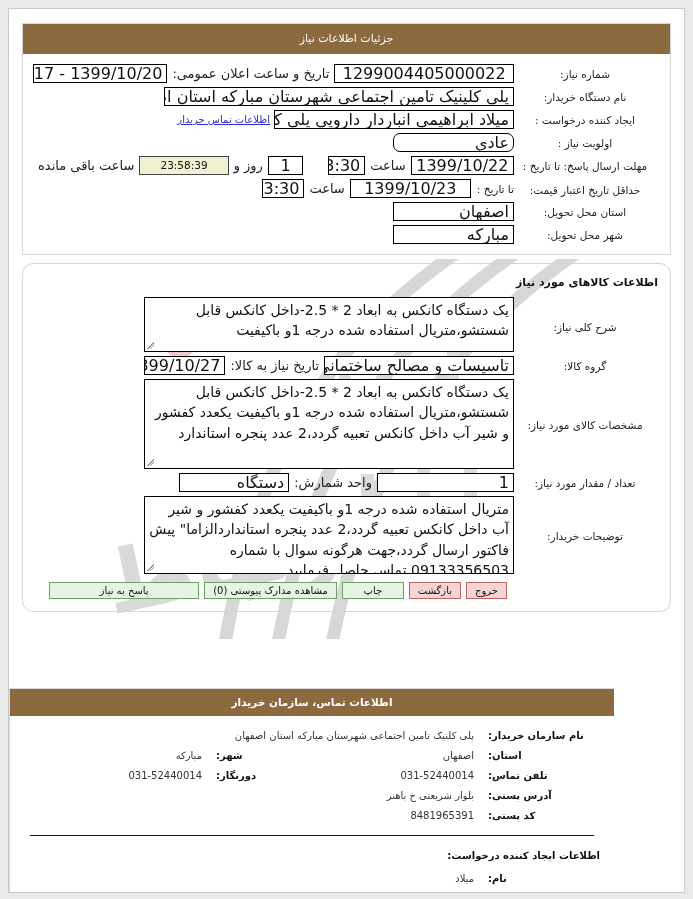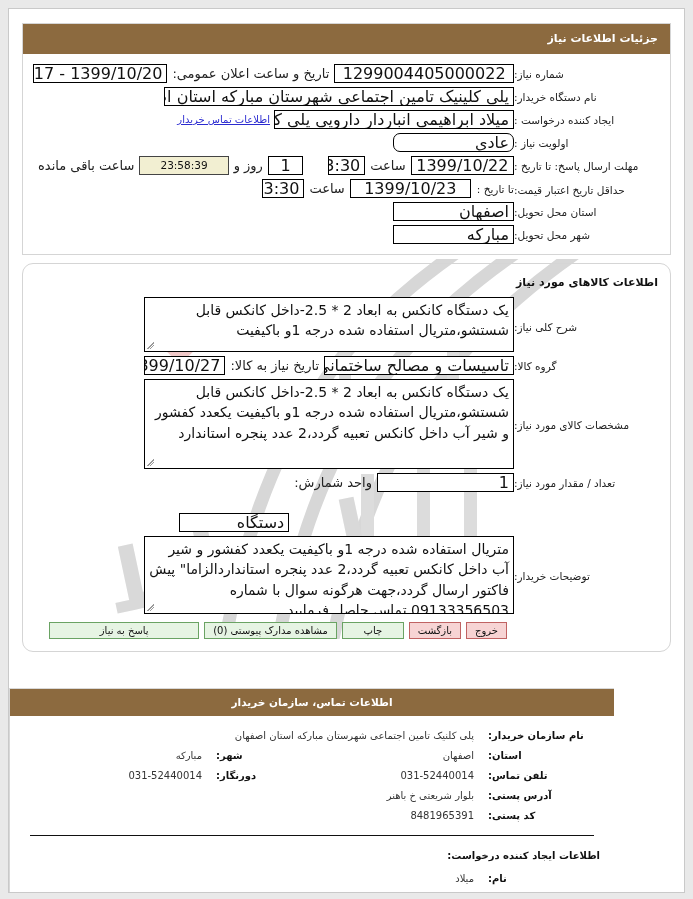--- a/index.html
+++ b/index.html
@@ -41,43 +41,43 @@
   
   .panel {
     margin: 14px 13px 0 13px;
     border: 1px solid #d5d5d5;
     background: transparent;
   }
   .panel-head {
     background: #8c6a3f;
     color: #ffffff;
     font-size: 11px;
-    font-weight: bold;
+    font-weight: normal;
     padding: 8px 12px 9px 12px;
-    text-align: right;
+    text-align: center;
     letter-spacing: 0;
   }
   .panel-body {
     padding: 10px 10px 10px 10px;
     background: transparent;
   }
 
   
   .row {
     display: flex;
     flex-direction: row;
     align-items: flex-start;
     justify-content: flex-start;
     margin-bottom: 4px;
     width: 100%;
   }
   .lbl {
     font-size: 10.5px;
     color: #222;
-    text-align: left;
+    text-align: center;
     padding-top: 4px;
     flex: 0 0 auto;
     line-height: 1.25;
     white-space: nowrap;
   }
   .lbl.w150 { width: 146px; padding-right: 4px; }
   .lbl.wrap { white-space: normal; }
 
   .fld {
     border: 1px solid #000000;
@@ -345,21 +345,21 @@
 
         <div class="row">
           <div class="lbl w150" style="padding-top:40px;">مشخصات کالای مورد نیاز:</div>
           <div class="ta" style="width:370px;height:90px;">یک دستگاه کانکس به ابعاد 2 * 2.5-داخل کانکس قابل شستشو،متریال استفاده شده درجه 1و باکیفیت یکعدد کفشور و شیر آب داخل کانکس تعبیه گردد،2 عدد پنجره استاندارد</div>
         </div>
 
         <div class="row">
           <div class="lbl w150">تعداد / مقدار مورد نیاز:</div>
           <div class="fld right" style="width:137px;">1</div>
           <div class="inline-lbl">واحد شمارش:</div>
-          <div class="fld right" style="width:110px;margin-top:40px;">دستگاه</div>
+          <div class="fld right" style="width:110px;">دستگاه</div>
         </div>
 
         <div class="row" style="margin-bottom:0;">
           <div class="lbl w150" style="padding-top:34px;">توضیحات خریدار:</div>
           <div class="ta" style="width:370px;height:78px;">متریال استفاده شده درجه 1و باکیفیت یکعدد کفشور و شیر آب داخل کانکس تعبیه گردد،2 عدد پنجره استانداردالزاما" پیش فاکتور ارسال گردد،جهت هرگونه سوال با شماره 09133356503 تماس حاصل فرمایید.</div>
         </div>
 
         <div class="btnbar">
           <div class="btn red">خروج</div>
           <div class="btn red">بازگشت</div>

